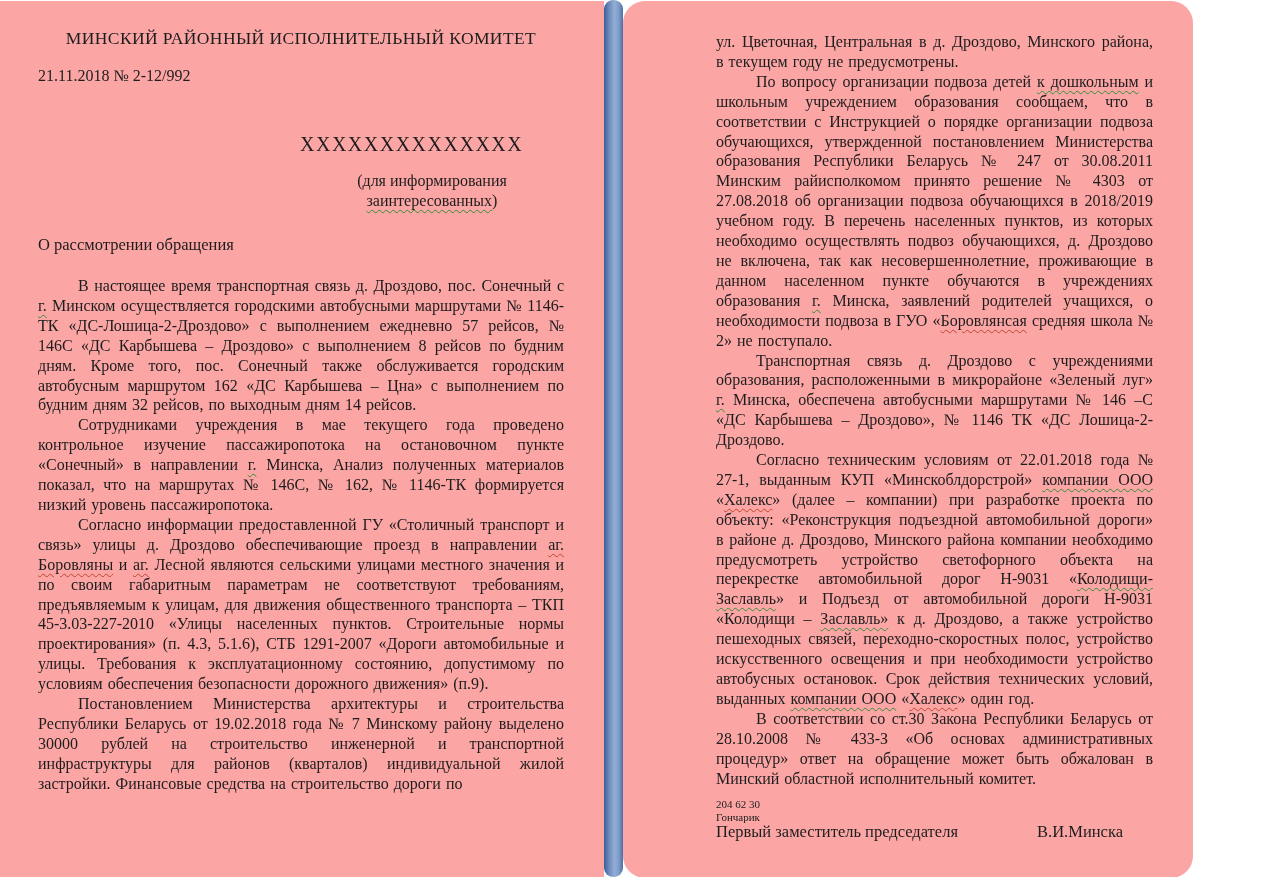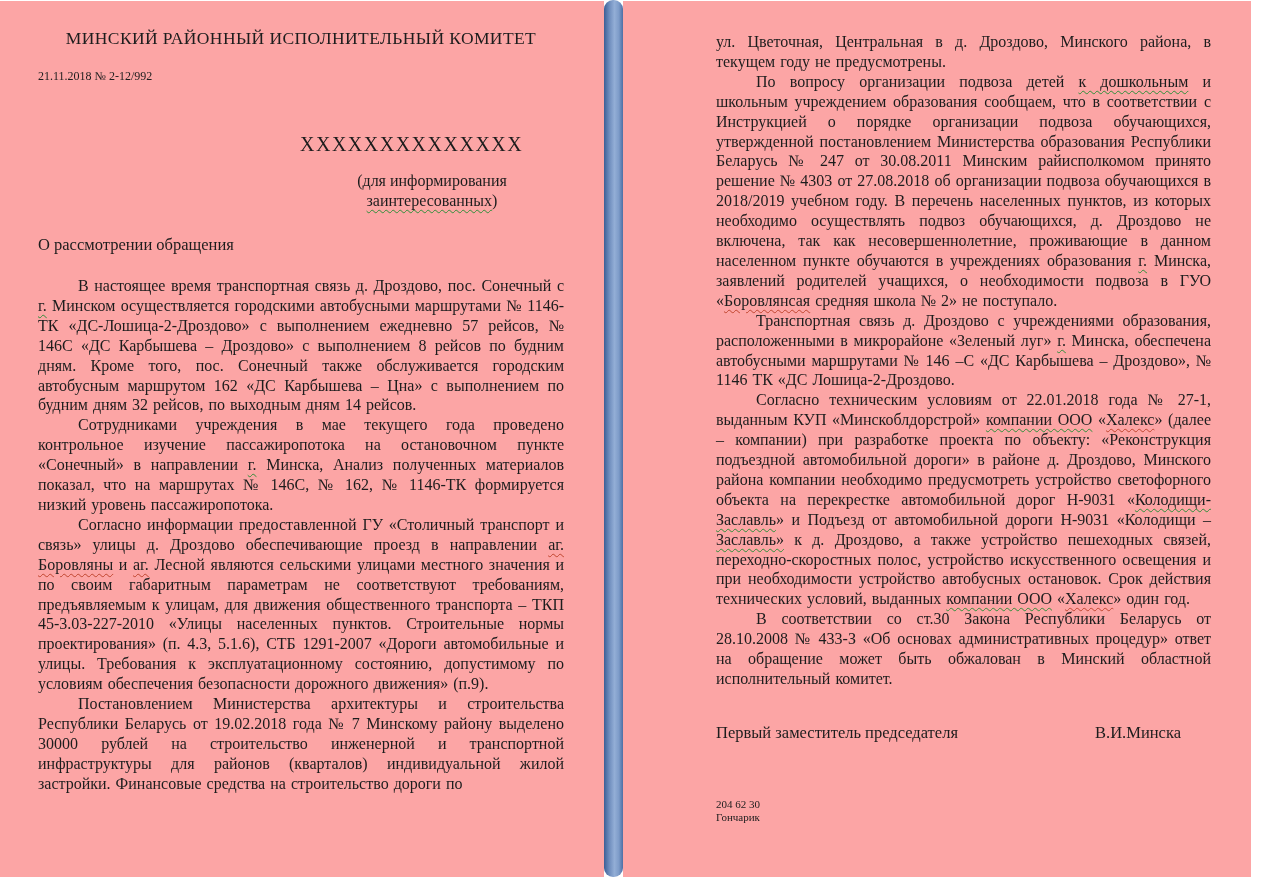--- a/index.html
+++ b/index.html
@@ -6,31 +6,31 @@
   body{
     position:relative;
     width:1280px;height:877px;
     background:#ffffff;
     overflow:hidden;
     font-family:"Liberation Serif","DejaVu Serif",serif;
     color:#1d1d1d;
   }
   .page{position:absolute;top:1px;height:877px;box-sizing:border-box;background:#fca5a5;}
   .page-left{left:0;width:604px;padding:26px 40px 0 38px;}
-  .page-right{left:623px;width:628px;padding:24px 40px 0 93px;}
+  .page-right{left:623px;width:570px;padding:24px 40px 0 93px;border-radius:22px;}
   .divider{
     position:absolute;left:604px;top:0;width:19px;height:877px;
     background:linear-gradient(90deg,var(--divider-dark) 0%,#6e8dbd 28%,var(--divider-light) 55%,#7e9cc9 78%,#4d6fa4 100%);
     border-radius:9px;
   }
   .org-title{
     text-align:center;font-size:17.5px;letter-spacing:.4px;line-height:22px;
     white-space:nowrap;
   }
-  .date-ref{margin-top:17px;font-size:12px;line-height:20px;}
+  .date-ref{margin-top:17px;font-size:16px;line-height:20px;}
   .addressee{margin-top:46px;margin-left:262px;}
   .x-block{font-size:20px;letter-spacing:1.5px;line-height:24px;}
   .note{margin-top:15px;font-size:16px;line-height:20px;text-align:center;}
   .note p{margin:0;}
   .subject{margin-top:23px;font-size:16.5px;line-height:21px;}
   .body-text{margin-top:21px;font-size:16px;line-height:19.9px;text-align:justify;word-spacing:1px;}
   .page-right .body-text{margin-top:0;padding-top:7px;}
   .body-text p{margin:0;}
   .body-text p.indent{text-indent:40px;}
   .sq-green{text-decoration:underline;text-decoration-style:wavy;text-decoration-color:var(--squiggle-green);text-decoration-thickness:1px;text-underline-offset:3px;}

